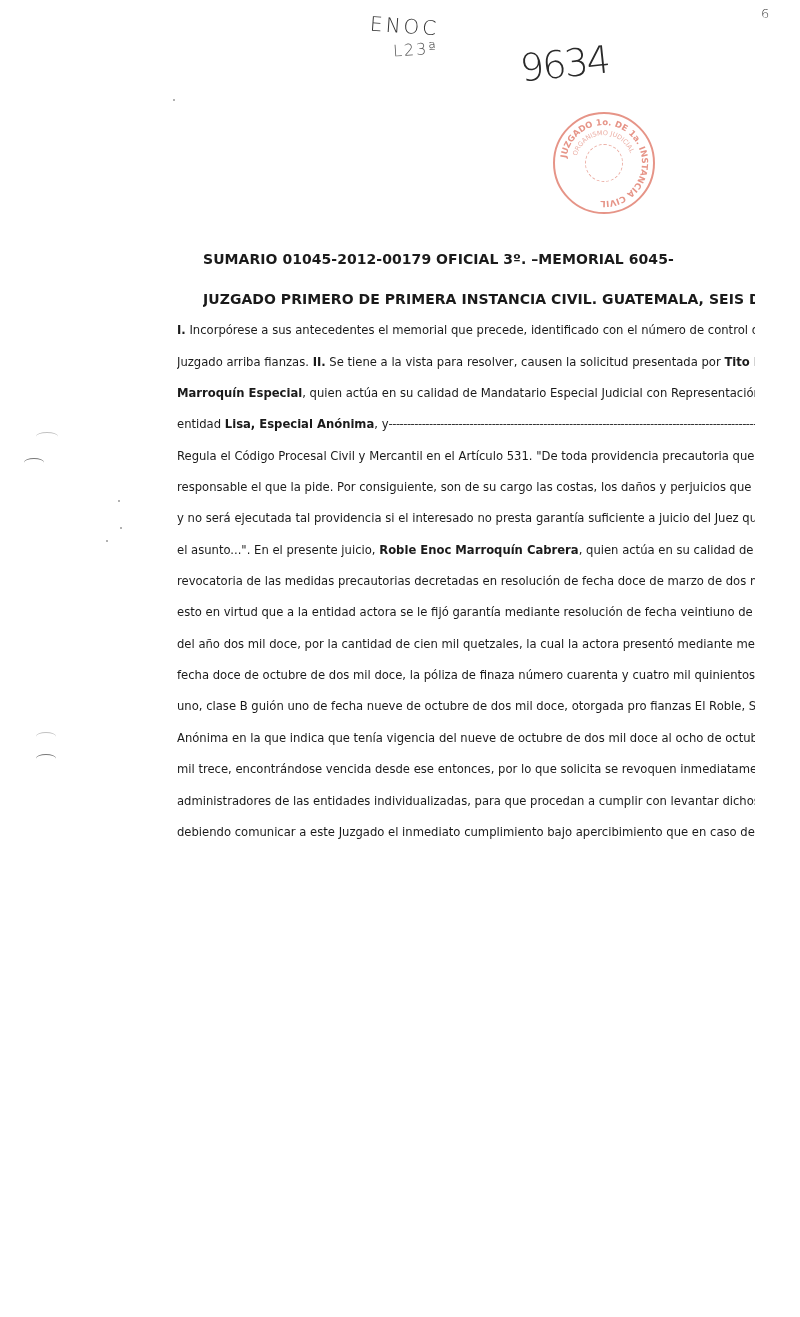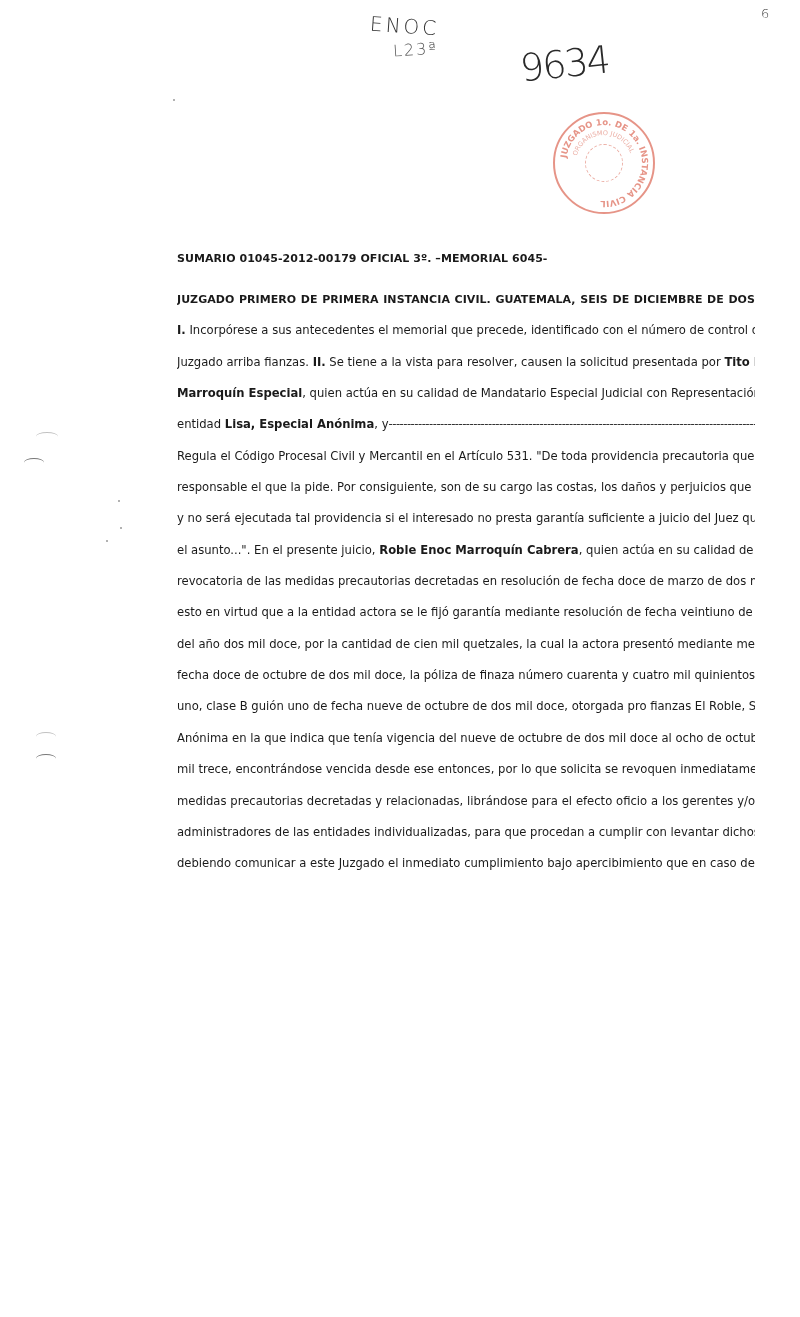--- a/index.html
+++ b/index.html
@@ -14,21 +14,21 @@
            border: 2px solid #e07a6a; opacity: 0.8; }
   .stamp svg { position: absolute; left: 0; top: 0; }
   .stamp-center { position: absolute; left: 30px; top: 30px; width: 36px; height: 36px; border-radius: 50%;
                   border: 1px dashed #e79a8e; }
   .page-text { position: absolute; left: 177px; width: 578px; top: 248px; }
   .line { height: 31.35px; line-height: 31.35px; font-size: 11.6px; white-space: nowrap; overflow: hidden;
           text-align: justify; text-align-last: justify; }
   .line.noj { text-align: left; text-align-last: left; }
   .line.center { text-align: center; text-align-last: center; font-weight: bold; font-size: 12px; }
   .bold { font-weight: bold; }
-  .hdr { font-weight: bold; font-size: 11px; letter-spacing: 0.05px; }
+  .hdr { font-weight: bold; font-size: 14px; letter-spacing: 0.05px; margin-left: 26px; }
   .hdr1 { height: 36px; line-height: 22px; }
   .dash-fill { display: inline-block; overflow: hidden; vertical-align: top; color: #333; letter-spacing: -0.5px; }
   .margin-mark { position: absolute; border-top: 1.5px solid #777; border-radius: 50% 50% 0 0; height: 8px; }
   .speck { position: absolute; width: 2px; height: 2px; background: #999; border-radius: 50%; }
 </style>
 </head>
 <body>
 
 <div class="hand" id="hw-enoc">ENOC</div>
 <div class="hand" id="hw-l23">L23ª</div>
@@ -85,16 +85,15 @@
   <div class="line">
     <span>el asunto...". En el presente juicio, </span><span class="bold">Roble Enoc Marroquín Cabrera</span><span>, quien actúa en su calidad de Mandatario</span>
   </div>
   <div class="line">revocatoria de las medidas precautorias decretadas en resolución de fecha doce de marzo de dos mil doce,</div>
   <div class="line">esto en virtud que a la entidad actora se le fijó garantía mediante resolución de fecha veintiuno de septiembre</div>
   <div class="line">del año dos mil doce, por la cantidad de cien mil quetzales, la cual la actora presentó mediante memorial</div>
   <div class="line">fecha doce de octubre de dos mil doce, la póliza de finaza número cuarenta y cuatro mil quinientos ochenta y</div>
   <div class="line">uno, clase B guión uno de fecha nueve de octubre de dos mil doce, otorgada pro fianzas El Roble, Sociedad</div>
   <div class="line">Anónima en la que indica que tenía vigencia del nueve de octubre de dos mil doce al ocho de octubre de dos</div>
   <div class="line">mil trece, encontrándose vencida desde ese entonces, por lo que solicita se revoquen inmediatamente las</div>
-  <div class="line">medidas precautorias decretadas y relacionadas, librándose para el efecto oficio a los gerentes y/o</div>
   <div class="line">administradores de las entidades individualizadas, para que procedan a cumplir con levantar dichos embargos,</div>
   <div class="line">debiendo comunicar a este Juzgado el inmediato cumplimiento bajo apercibimiento que en caso de negativa</div>
 </div>
 
 </body></html>

